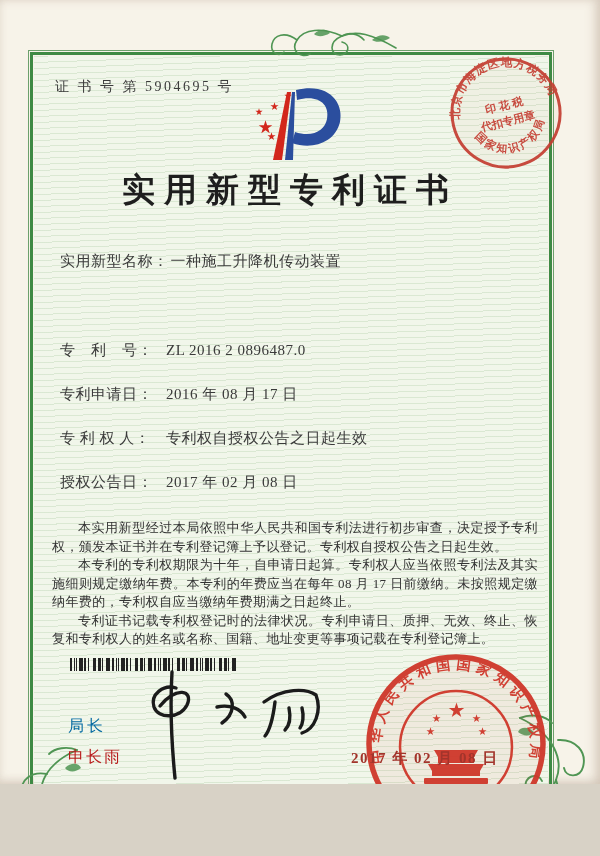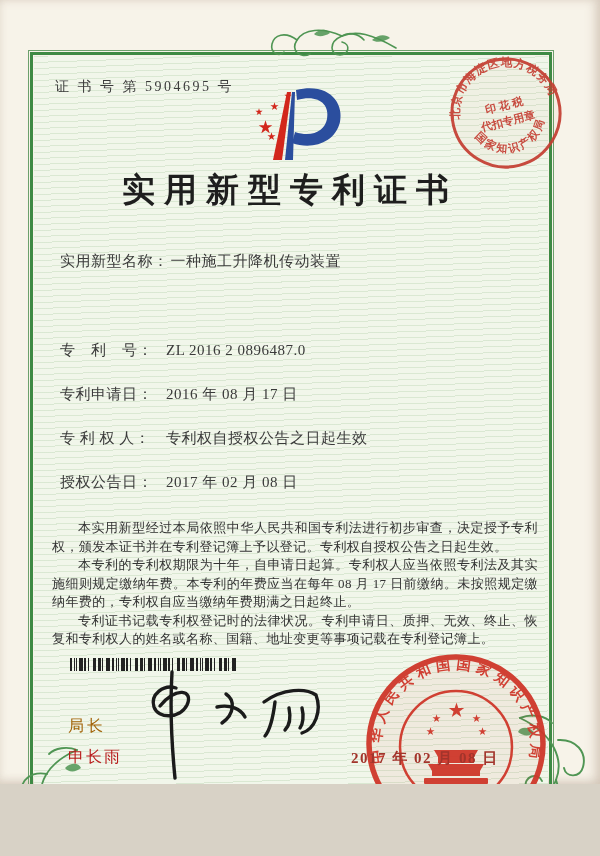--- a/index.html
+++ b/index.html
@@ -48,21 +48,21 @@
   .body-text p{
     margin:0;text-indent:2em;font-size:13px;line-height:18.5px;text-align:justify;
     letter-spacing:.4px;
   }
   .barcode{
     left:70px;top:658px;width:168px;height:13px;
     background:
       repeating-linear-gradient(90deg,#222 0 2px,transparent 2px 4px,#222 4px 5px,transparent 5px 9px,#222 9px 12px,transparent 12px 14px),
       repeating-linear-gradient(90deg,#222 0 1px,transparent 1px 6px);
   }
-  .signer-title{left:68px;top:716px;font-size:16px;color:#a16207;letter-spacing:3px;}
+  .signer-title{left:68px;top:716px;font-size:16px;color:#0369a1;letter-spacing:3px;}
   .signer-name{left:68px;top:747px;font-size:16px;color:#b91c1c;letter-spacing:2px;}
   .signature{left:122px;top:666px;width:210px;height:118px;}
   .tax-seal{
     left:446px;top:53px;width:120px;height:120px;transform:rotate(-14deg);opacity:.92;
   }
   .office-seal{left:362px;top:650px;width:188px;height:188px;opacity:.95;}
   .date-stamp{
     left:351px;top:749px;font-size:15px;font-weight:700;color:#a2342b;
     letter-spacing:1.5px;white-space:nowrap;z-index:6;
   }

